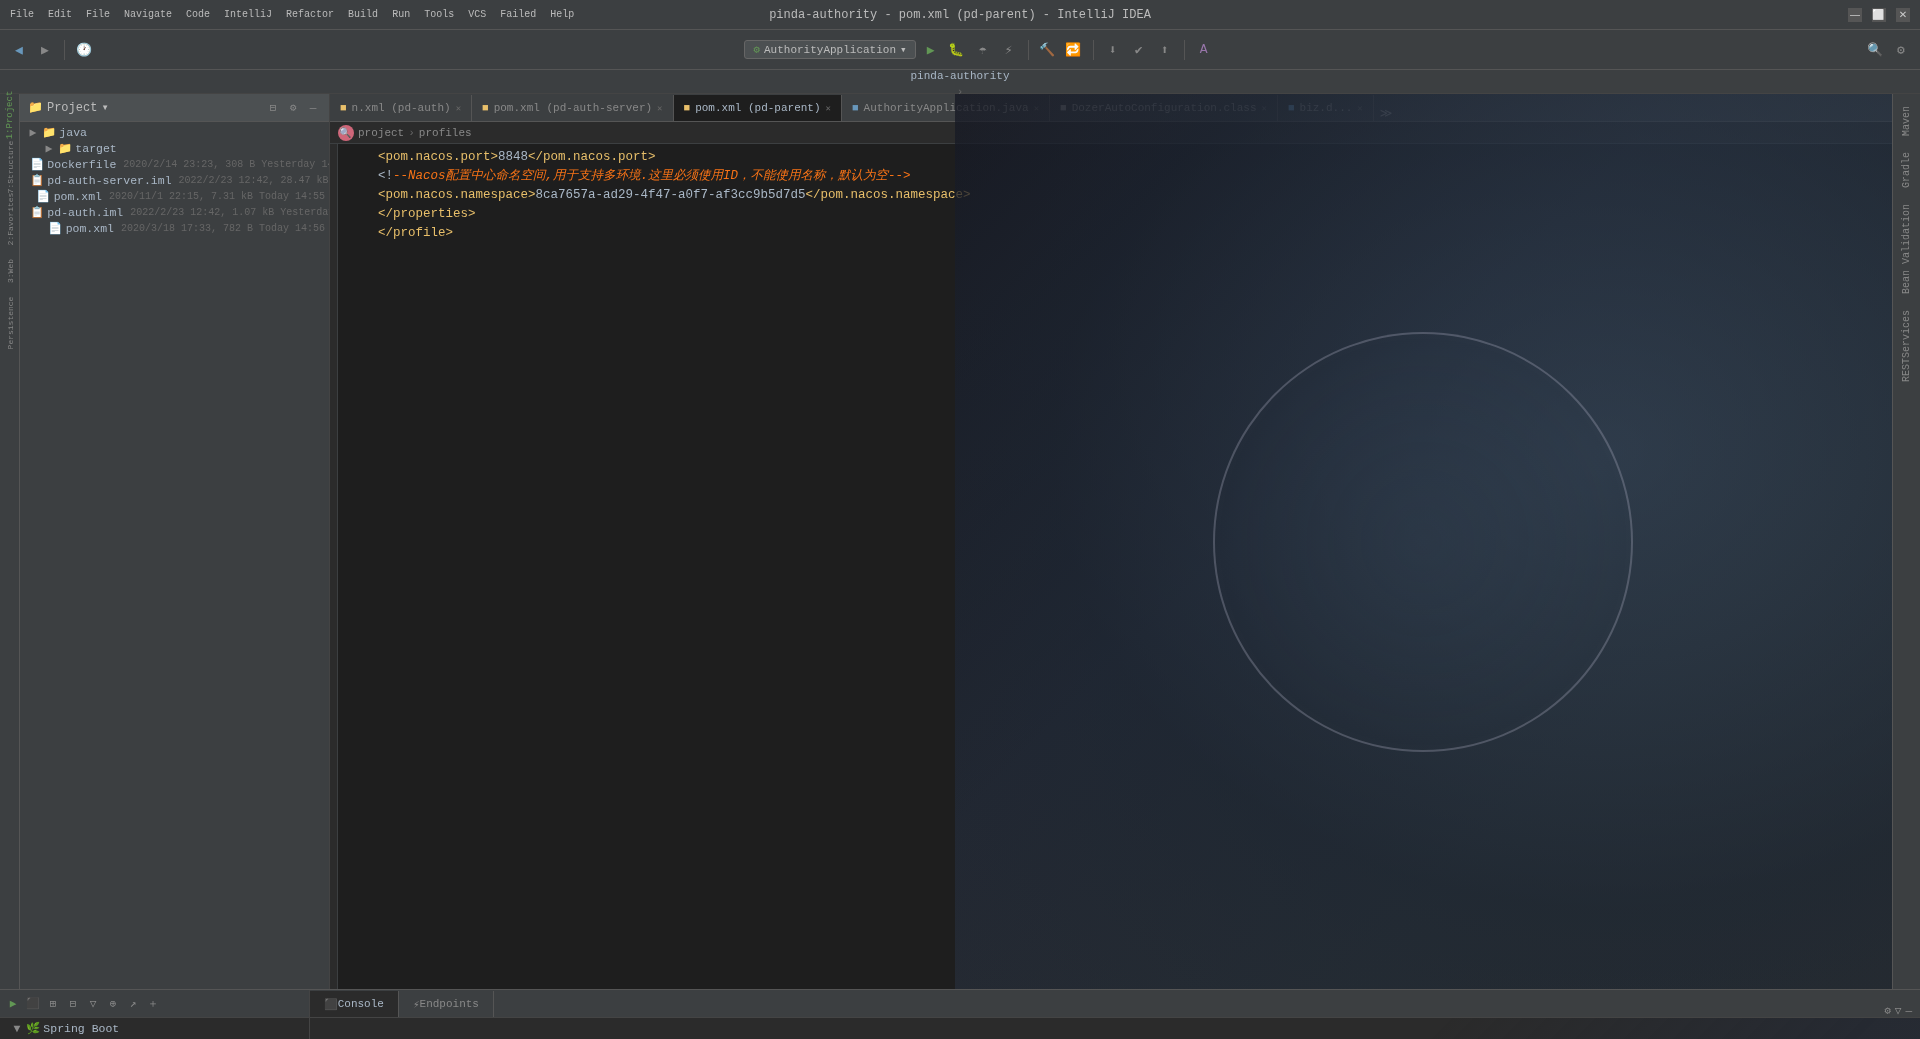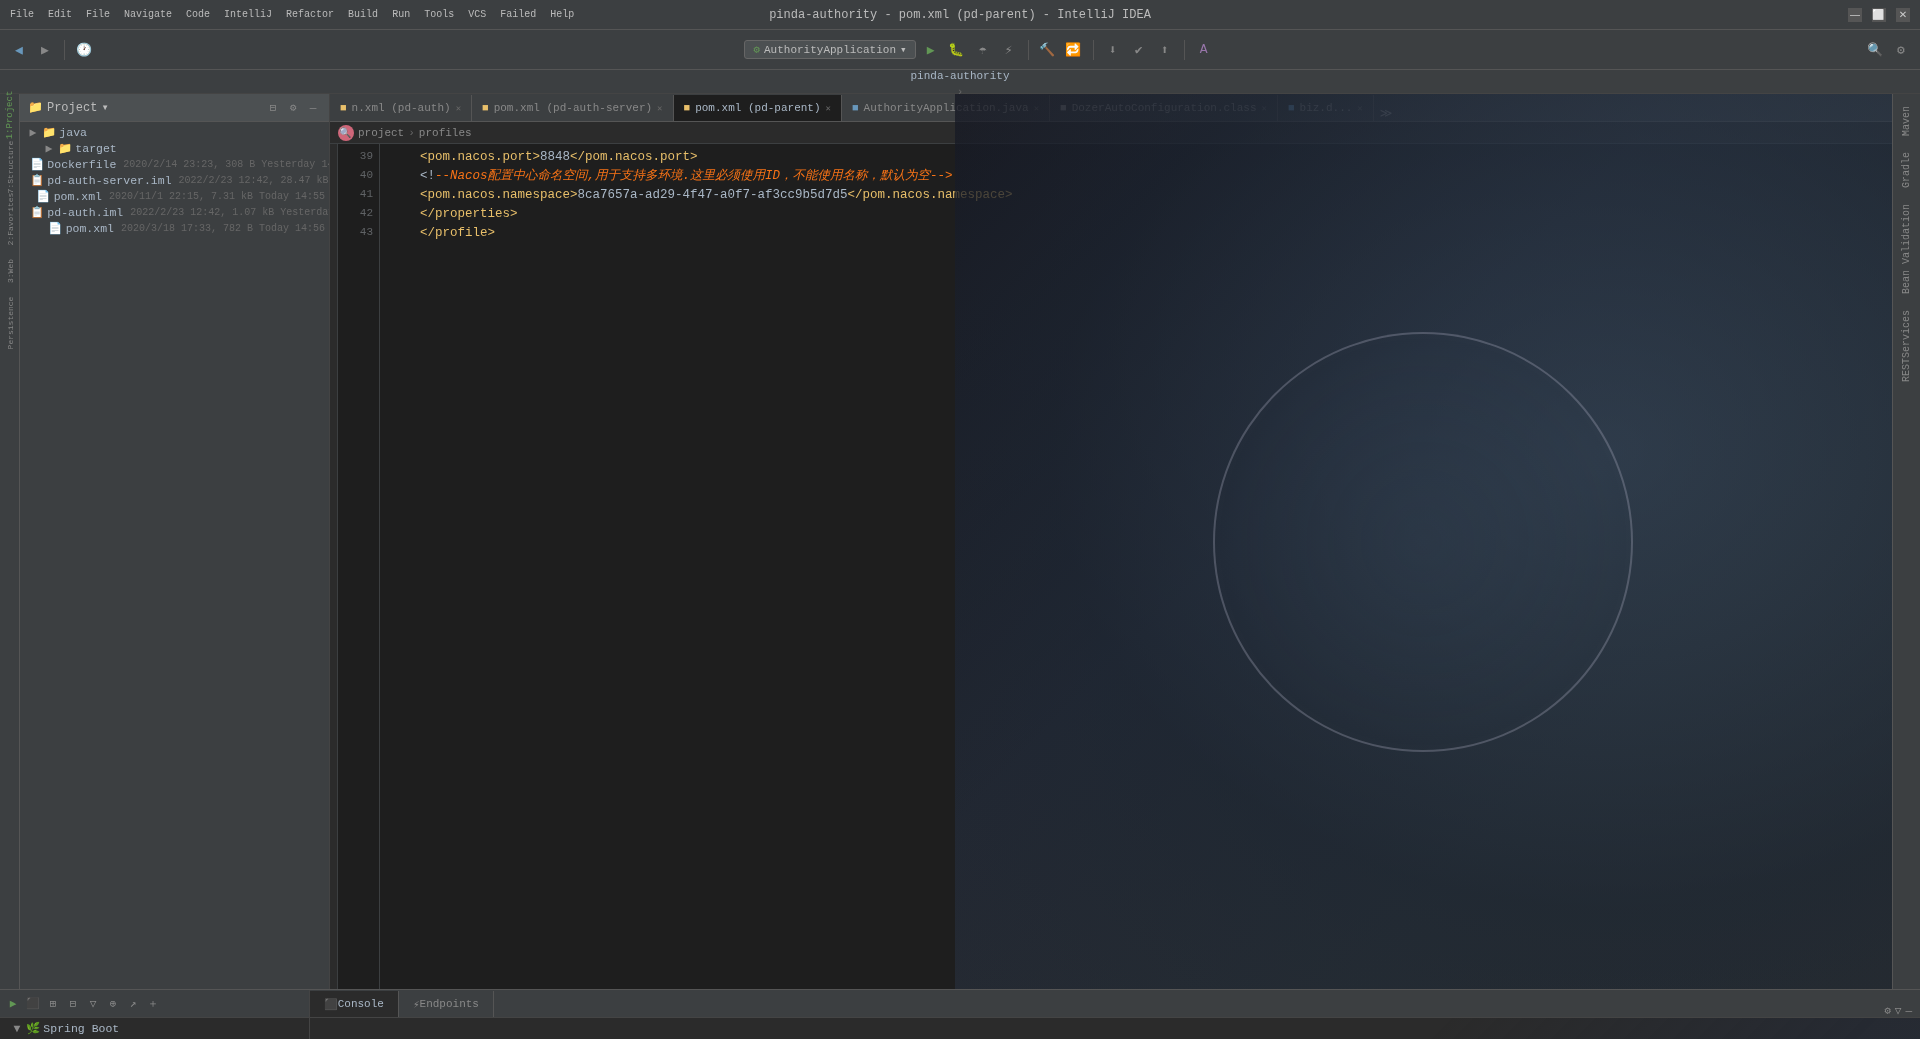--- a/index.html
+++ b/index.html
@@ -602,27 +602,20 @@
 
     <div class="editor-breadcrumb">
       <span style="cursor:pointer;color:#cf6679;background:#cf6679;border-radius:50%;width:16px;height:16px;display:inline-flex;align-items:center;justify-content:center;color:#fff;font-size:10px;">🔍</span>
       <span>project</span>
       <span style="color:#666;">›</span>
       <span>profiles</span>
     </div>
 
     <div class="code-editor">
       <div class="gutter"></div>
-      <div class="line-numbers" id="line-numbers">
-          <div>39</div>
-          <div>40</div>
-          <div>41</div>
-          <div>42</div>
-          <div>43</div>
-        </div>
       <div class="code-content" id="code-content"><span class="code-line">    <span class="xml-tag">&lt;pom.nacos.port&gt;</span>8848<span class="xml-tag">&lt;/pom.nacos.port&gt;</span></span><span class="code-line">    &lt;!<span class="xml-comment">--Nacos配置中心命名空间,用于支持多环境.这里必须使用ID，不能使用名称，默认为空--&gt;</span></span><span class="code-line">    <span class="xml-tag">&lt;pom.nacos.namespace&gt;</span>8ca7657a-ad29-4f47-a0f7-af3cc9b5d7d5<span class="xml-tag">&lt;/pom.nacos.namespace&gt;</span></span><span class="code-line">    <span class="xml-tag">&lt;/properties&gt;</span></span><span class="code-line">    <span class="xml-tag">&lt;/profile&gt;</span></span></div>
     </div>
 
     <div class="bg-overlay">
       <div class="bg-figure"></div>
       <div class="lens-circle"></div>
     </div>
   </div>
 
   <div class="right-icons">

